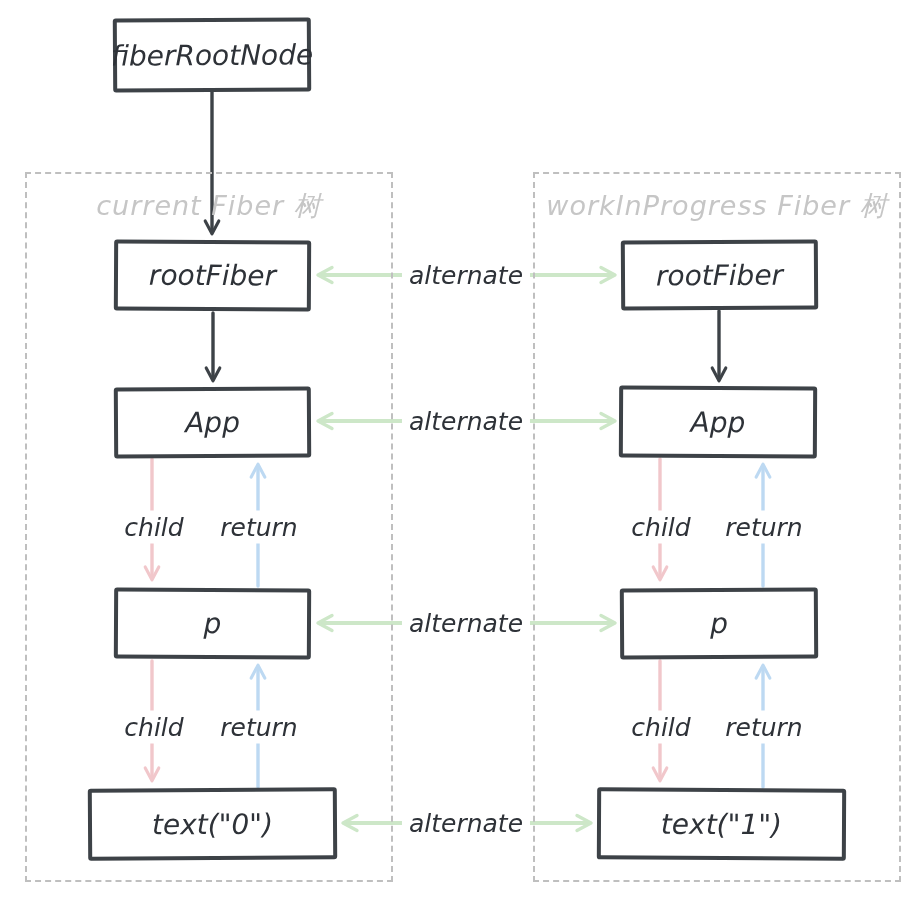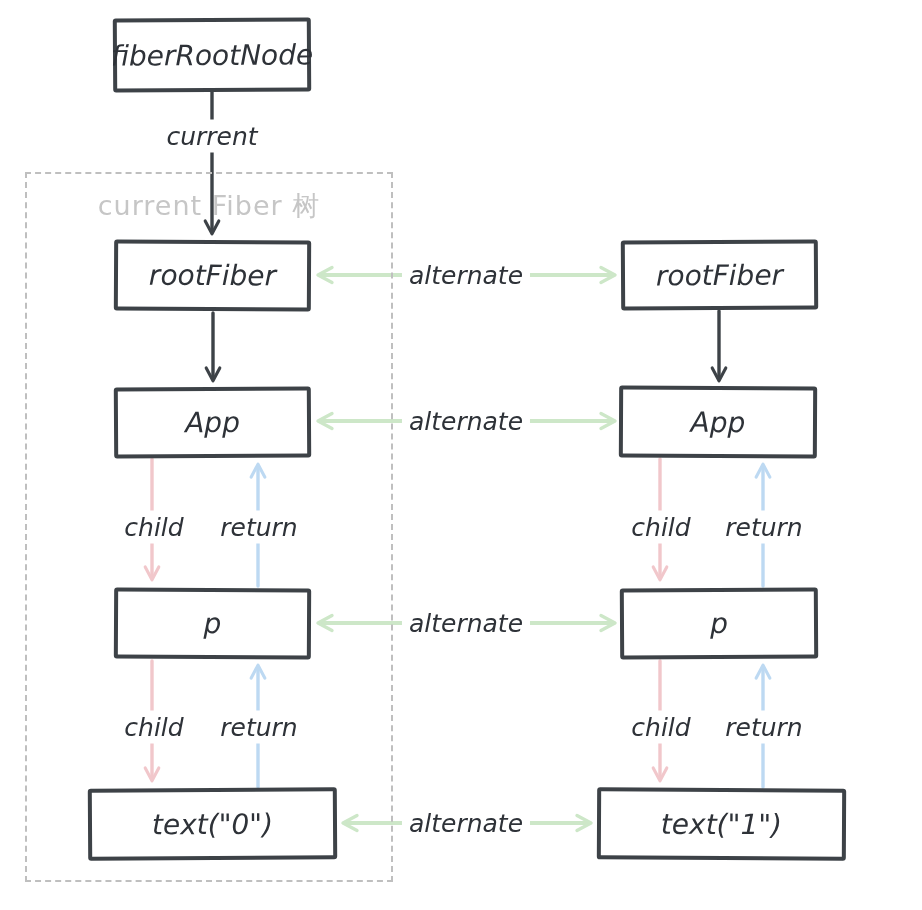--- a/index.html
+++ b/index.html
@@ -35,20 +35,21 @@
   .mk-green{stroke:var(--arrow-green);}
 
   .panel{
     position:absolute;
     border:2px dashed var(--panel-border);
     background:transparent;
   }
   .panel-title{
     position:absolute;top:14px;left:0;right:0;
     text-align:center;
+    font-style:italic;
     font-size:27px;
     color:var(--panel-title);
     letter-spacing:1px;
   }
   .node{
     position:absolute;
     background:#ffffff;
     border:4px solid var(--box-border);
     border-radius:3px;
     display:flex;align-items:center;justify-content:center;
@@ -114,20 +115,23 @@
 
     <line class="ln ln-green" x1="320" y1="275" x2="613" y2="275" marker-start="url(#arr-green)" marker-end="url(#arr-green)"></line>
     <line class="ln ln-green" x1="320" y1="421" x2="613" y2="421" marker-start="url(#arr-green)" marker-end="url(#arr-green)"></line>
     <line class="ln ln-green" x1="320" y1="623" x2="613" y2="623" marker-start="url(#arr-green)" marker-end="url(#arr-green)"></line>
     <line class="ln ln-green" x1="345" y1="823" x2="589" y2="823" marker-start="url(#arr-green)" marker-end="url(#arr-green)"></line>
   </svg>
 
   <div class="panel" style="left:25px;top:172px;width:368px;height:710px;">
     <div class="panel-title">current Fiber 树</div>
   </div>
+  <div class="panel" style="left:533px;top:172px;width:368px;height:710px;">
+    <div class="panel-title">workInProgress Fiber 树</div>
+  </div>
 
   <div class="node tilt-a" style="left:113px;top:18px;width:198px;height:74px;">
     <span>fiberRootNode</span>
   </div>
 
   <div class="node tilt-b" style="left:114px;top:240px;width:197px;height:71px;">
     <span>rootFiber</span>
   </div>
   <div class="node tilt-a" style="left:114px;top:387px;width:197px;height:71px;">
     <span>App</span>
@@ -145,21 +149,20 @@
   <div class="node tilt-b" style="left:619px;top:386px;width:198px;height:72px;">
     <span>App</span>
   </div>
   <div class="node tilt-a" style="left:620px;top:588px;width:198px;height:71px;">
     <span>p</span>
   </div>
   <div class="node tilt-b" style="left:597px;top:788px;width:249px;height:72px;">
     <span>text("1")</span>
   </div>
 
-  <div class="edge-label" style="left:212px;top:136px;">current</div>
 
   <div class="edge-label" style="left:466px;top:275px;">alternate</div>
   <div class="edge-label" style="left:466px;top:421px;">alternate</div>
   <div class="edge-label" style="left:466px;top:623px;">alternate</div>
   <div class="edge-label" style="left:466px;top:823px;">alternate</div>
 
   <div class="edge-label" style="left:154px;top:527px;">child</div>
   <div class="edge-label" style="left:259px;top:527px;">return</div>
   <div class="edge-label" style="left:154px;top:727px;">child</div>
   <div class="edge-label" style="left:259px;top:727px;">return</div>

